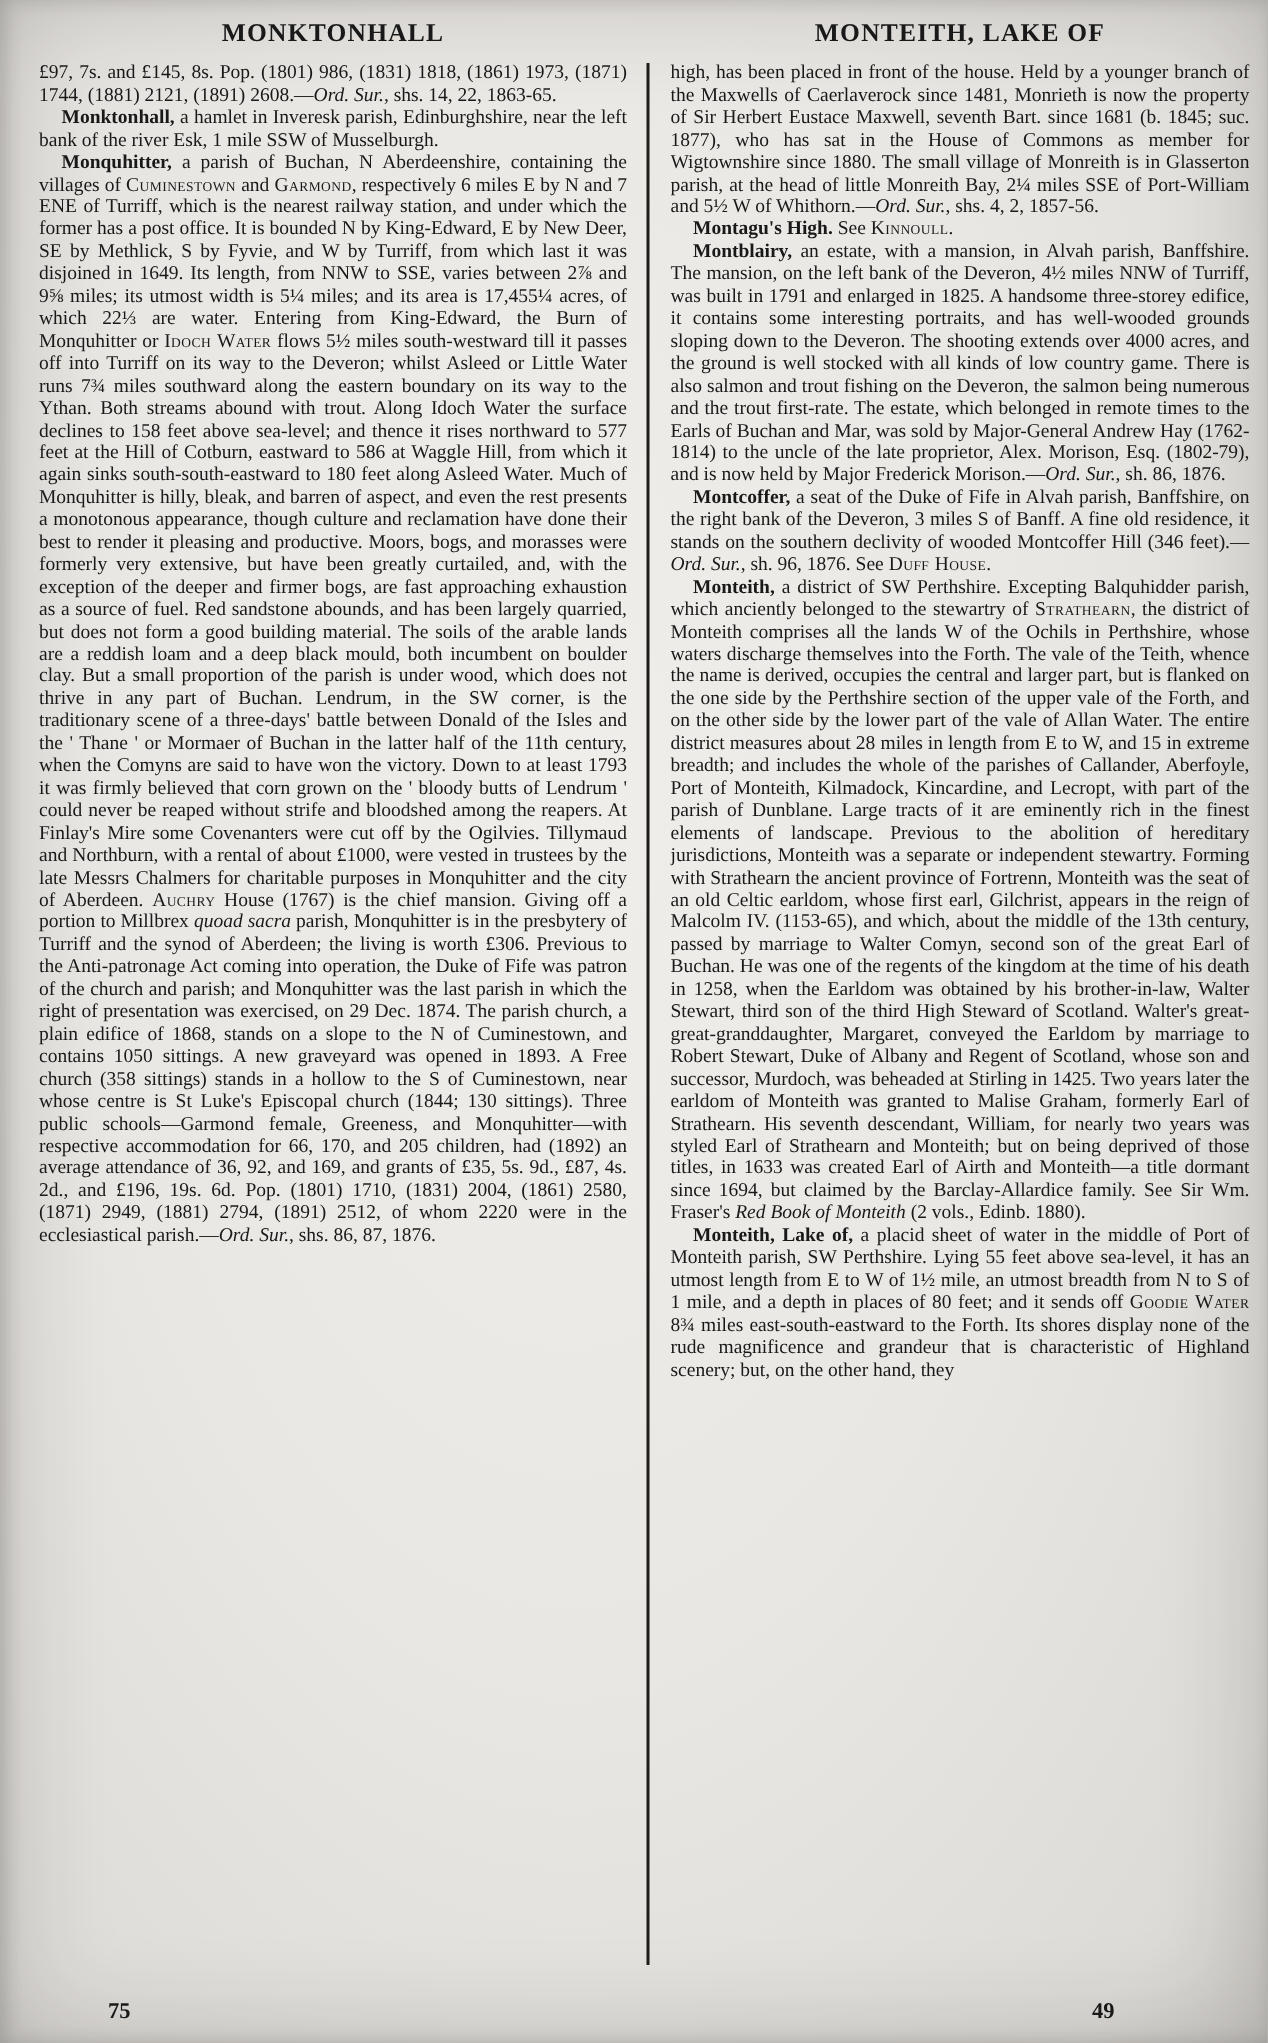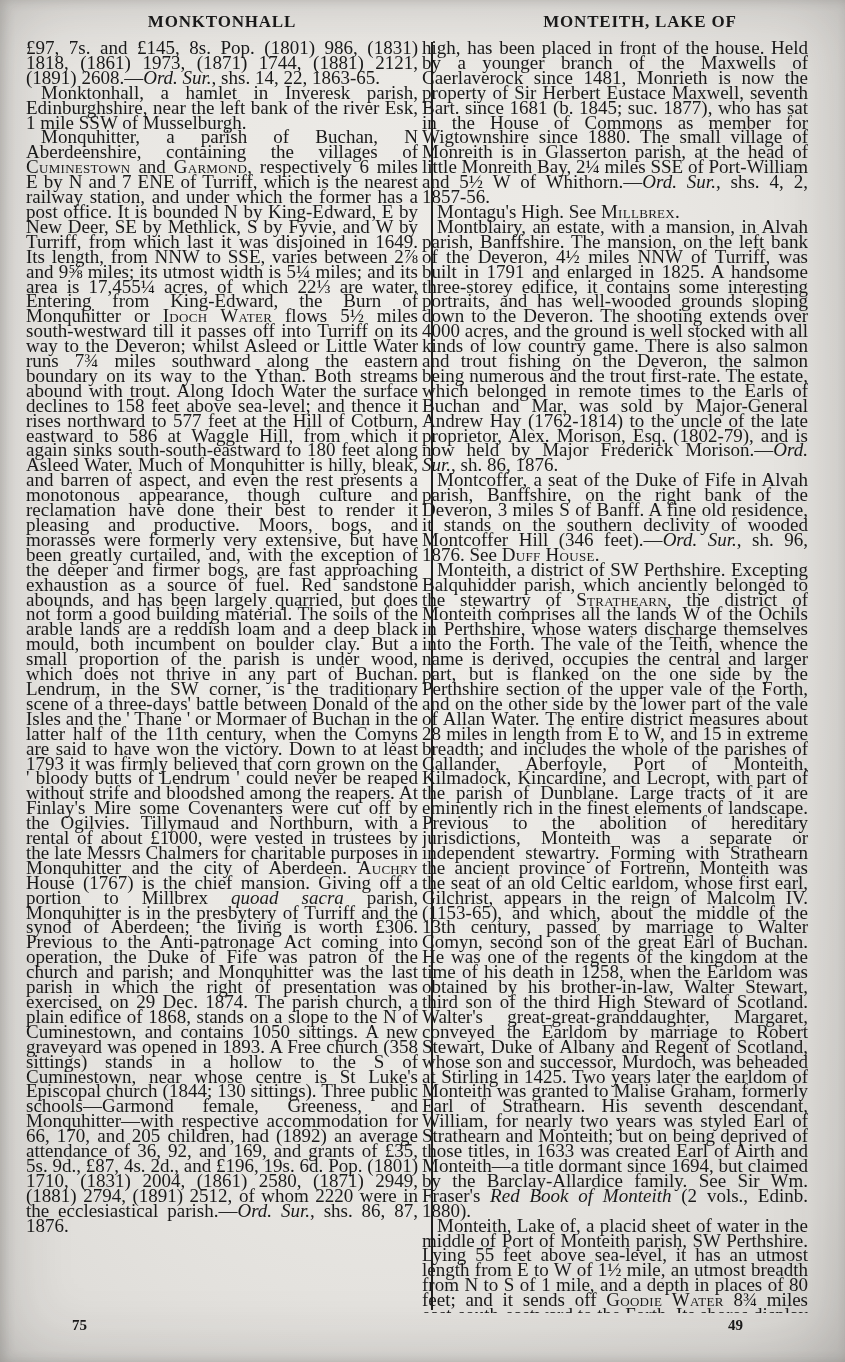--- a/index.html
+++ b/index.html
@@ -26,51 +26,51 @@
   }
   .hdr-left  { left:26px;  width:392px; }
   .hdr-right { left:447px; width:386px; }
   .divider {
     position:absolute; left:431px; top:42px;
     width:2px; height:1268px; background:#1e1d1c;
   }
   .col {
     position:absolute; top:41px;
     text-align:justify;
-    font-size:19px; line-height:14.9px;
+    font-size:13px; line-height:14.9px;
     overflow:hidden;
   }
   .col-left  { left:26px;  width:392px; height:1280px; }
-  .col-right { left:422px; width:386px; height:1272px; }
+  .col-right { left:447px; width:386px; height:1272px; }
   .col p { margin:0; padding:0; }
   .col p.indent { text-indent:15px; }
-  .b  { font-weight:normal; }
+  .b  { font-weight:bold; }
   .i  { font-style:italic; }
   .sc { font-variant:small-caps; letter-spacing:0.3px; }
   .pageno {
-    position:absolute; font-weight:bold; font-size:15px;
+    position:absolute; font-weight:bold; font-size:15px;margin-top:16px;
   }
   .pageno-left  { left:72px;  top:1317px; }
   .pageno-right { left:728px; top:1317px; }
 </style>
 </head>
 <body>
 
 <div class="page">
   <div class="col-header hdr-right">MONTEITH, LAKE OF</div>
   <div class="col-header hdr-left">MONKTONHALL</div>
   <div class="divider"></div>
   <div class="col col-left">
       <p class=""><span>£97, 7s. and £145, 8s.  Pop. (1801) 986, (1831) 1818, (1861) 1973, (1871) 1744, (1881) 2121, (1891) 2608.—</span><span class="i">Ord. Sur.</span><span>, shs. 14, 22, 1863-65.</span></p>
       <p class="indent"><span class="b">Monktonhall,</span><span> a hamlet in Inveresk parish, Edinburghshire, near the left bank of the river Esk, 1 mile SSW of Musselburgh.</span></p>
       <p class="indent"><span class="b">Monquhitter,</span><span> a parish of Buchan, N Aberdeenshire, containing the villages of </span><span class="sc">Cuminestown</span><span> and </span><span class="sc">Garmond</span><span>, respectively 6 miles E by N and 7 ENE of Turriff, which is the nearest railway station, and under which the former has a post office.  It is bounded N by King-Edward, E by New Deer, SE by Methlick, S by Fyvie, and W by Turriff, from which last it was disjoined in 1649.  Its length, from NNW to SSE, varies between 2⅞ and 9⅝ miles; its utmost width is 5¼ miles; and its area is 17,455¼ acres, of which 22⅓ are water.  Entering from King-Edward, the Burn of Monquhitter or </span><span class="sc">Idoch Water</span><span> flows 5½ miles south-westward till it passes off into Turriff on its way to the Deveron; whilst Asleed or Little Water runs 7¾ miles southward along the eastern boundary on its way to the Ythan.  Both streams abound with trout.  Along Idoch Water the surface declines to 158 feet above sea-level; and thence it rises northward to 577 feet at the Hill of Cotburn, eastward to 586 at Waggle Hill, from which it again sinks south-south-eastward to 180 feet along Asleed Water.  Much of Monquhitter is hilly, bleak, and barren of aspect, and even the rest presents a monotonous appearance, though culture and reclamation have done their best to render it pleasing and productive.  Moors, bogs, and morasses were formerly very extensive, but have been greatly curtailed, and, with the exception of the deeper and firmer bogs, are fast approaching exhaustion as a source of fuel.  Red sandstone abounds, and has been largely quarried, but does not form a good building material.  The soils of the arable lands are a reddish loam and a deep black mould, both incumbent on boulder clay.  But a small proportion of the parish is under wood, which does not thrive in any part of Buchan.  Lendrum, in the SW corner, is the traditionary scene of a three-days' battle between Donald of the Isles and the ' Thane ' or Mormaer of Buchan in the latter half of the 11th century, when the Comyns are said to have won the victory.  Down to at least 1793 it was firmly believed that corn grown on the ' bloody butts of Lendrum ' could never be reaped without strife and bloodshed among the reapers.  At Finlay's Mire some Covenanters were cut off by the Ogilvies.  Tillymaud and Northburn, with a rental of about £1000, were vested in trustees by the late Messrs Chalmers for charitable purposes in Monquhitter and the city of Aberdeen.  </span><span class="sc">Auchry</span><span> House (1767) is the chief mansion.  Giving off a portion to Millbrex </span><span class="i">quoad sacra</span><span> parish, Monquhitter is in the presbytery of Turriff and the synod of Aberdeen; the living is worth £306.  Previous to the Anti-patronage Act coming into operation, the Duke of Fife was patron of the church and parish; and Monquhitter was the last parish in which the right of presentation was exercised, on 29 Dec. 1874.  The parish church, a plain edifice of 1868, stands on a slope to the N of Cuminestown, and contains 1050 sittings.  A new graveyard was opened in 1893.  A Free church (358 sittings) stands in a hollow to the S of Cuminestown, near whose centre is St Luke's Episcopal church (1844; 130 sittings).  Three public schools—Garmond female, Greeness, and Monquhitter—with respective accommodation for 66, 170, and 205 children, had (1892) an average attendance of 36, 92, and 169, and grants of £35, 5s. 9d., £87, 4s. 2d., and £196, 19s. 6d.  Pop. (1801) 1710, (1831) 2004, (1861) 2580, (1871) 2949, (1881) 2794, (1891) 2512, of whom 2220 were in the ecclesiastical parish.—</span><span class="i">Ord. Sur.</span><span>, shs. 86, 87, 1876.</span></p>
     </div>
   <div class="col col-right">
       <p class=""><span>high, has been placed in front of the house.  Held by a younger branch of the Maxwells of Caerlaverock since 1481, Monrieth is now the property of Sir Herbert Eustace Maxwell, seventh Bart. since 1681 (b. 1845; suc. 1877), who has sat in the House of Commons as member for Wigtownshire since 1880.  The small village of Monreith is in Glasserton parish, at the head of little Monreith Bay, 2¼ miles SSE of Port-William and 5½ W of Whithorn.—</span><span class="i">Ord. Sur.</span><span>, shs. 4, 2, 1857-56.</span></p>
-      <p class="indent"><span class="b">Montagu's High.</span><span>  See </span><span class="sc">Millbrex</span><span>.</span></p>
+      <p class="indent"><span class="b">Montagu's High.</span><span>  See </span><span class="sc">Kinnoull</span><span>.</span></p>
       <p class="indent"><span class="b">Montblairy,</span><span> an estate, with a mansion, in Alvah parish, Banffshire.  The mansion, on the left bank of the Deveron, 4½ miles NNW of Turriff, was built in 1791 and enlarged in 1825.  A handsome three-storey edifice, it contains some interesting portraits, and has well-wooded grounds sloping down to the Deveron.  The shooting extends over 4000 acres, and the ground is well stocked with all kinds of low country game.  There is also salmon and trout fishing on the Deveron, the salmon being numerous and the trout first-rate.  The estate, which belonged in remote times to the Earls of Buchan and Mar, was sold by Major-General Andrew Hay (1762-1814) to the uncle of the late proprietor, Alex. Morison, Esq. (1802-79), and is now held by Major Frederick Morison.—</span><span class="i">Ord. Sur.</span><span>, sh. 86, 1876.</span></p>
       <p class="indent"><span class="b">Montcoffer,</span><span> a seat of the Duke of Fife in Alvah parish, Banffshire, on the right bank of the Deveron, 3 miles S of Banff.  A fine old residence, it stands on the southern declivity of wooded Montcoffer Hill (346 feet).—</span><span class="i">Ord. Sur.</span><span>, sh. 96, 1876.  See </span><span class="sc">Duff House</span><span>.</span></p>
       <p class="indent"><span class="b">Monteith,</span><span> a district of SW Perthshire.  Excepting Balquhidder parish, which anciently belonged to the stewartry of </span><span class="sc">Strathearn</span><span>, the district of Monteith comprises all the lands W of the Ochils in Perthshire, whose waters discharge themselves into the Forth.  The vale of the Teith, whence the name is derived, occupies the central and larger part, but is flanked on the one side by the Perthshire section of the upper vale of the Forth, and on the other side by the lower part of the vale of Allan Water.  The entire district measures about 28 miles in length from E to W, and 15 in extreme breadth; and includes the whole of the parishes of Callander, Aberfoyle, Port of Monteith, Kilmadock, Kincardine, and Lecropt, with part of the parish of Dunblane.  Large tracts of it are eminently rich in the finest elements of landscape.  Previous to the abolition of hereditary jurisdictions, Monteith was a separate or independent stewartry.  Forming with Strathearn the ancient province of Fortrenn, Monteith was the seat of an old Celtic earldom, whose first earl, Gilchrist, appears in the reign of Malcolm IV. (1153-65), and which, about the middle of the 13th century, passed by marriage to Walter Comyn, second son of the great Earl of Buchan.  He was one of the regents of the kingdom at the time of his death in 1258, when the Earldom was obtained by his brother-in-law, Walter Stewart, third son of the third High Steward of Scotland.  Walter's great-great-granddaughter, Margaret, conveyed the Earldom by marriage to Robert Stewart, Duke of Albany and Regent of Scotland, whose son and successor, Murdoch, was beheaded at Stirling in 1425.  Two years later the earldom of Monteith was granted to Malise Graham, formerly Earl of Strathearn.  His seventh descendant, William, for nearly two years was styled Earl of Strathearn and Monteith; but on being deprived of those titles, in 1633 was created Earl of Airth and Monteith—a title dormant since 1694, but claimed by the Barclay-Allardice family.  See Sir Wm. Fraser's </span><span class="i">Red Book of Monteith</span><span> (2 vols., Edinb. 1880).</span></p>
       <p class="indent"><span class="b">Monteith, Lake of,</span><span> a placid sheet of water in the middle of Port of Monteith parish, SW Perthshire.  Lying 55 feet above sea-level, it has an utmost length from E to W of 1½ mile, an utmost breadth from N to S of 1 mile, and a depth in places of 80 feet; and it sends off </span><span class="sc">Goodie Water</span><span> 8¾ miles east-south-eastward to the Forth.  Its shores display none of the rude magnificence and grandeur that is characteristic of Highland scenery; but, on the other hand, they</span></p>
     </div>
   <div class="pageno pageno-left">75</div>
   <div class="pageno pageno-right">49</div>
 </div>
 
 </body></html>

